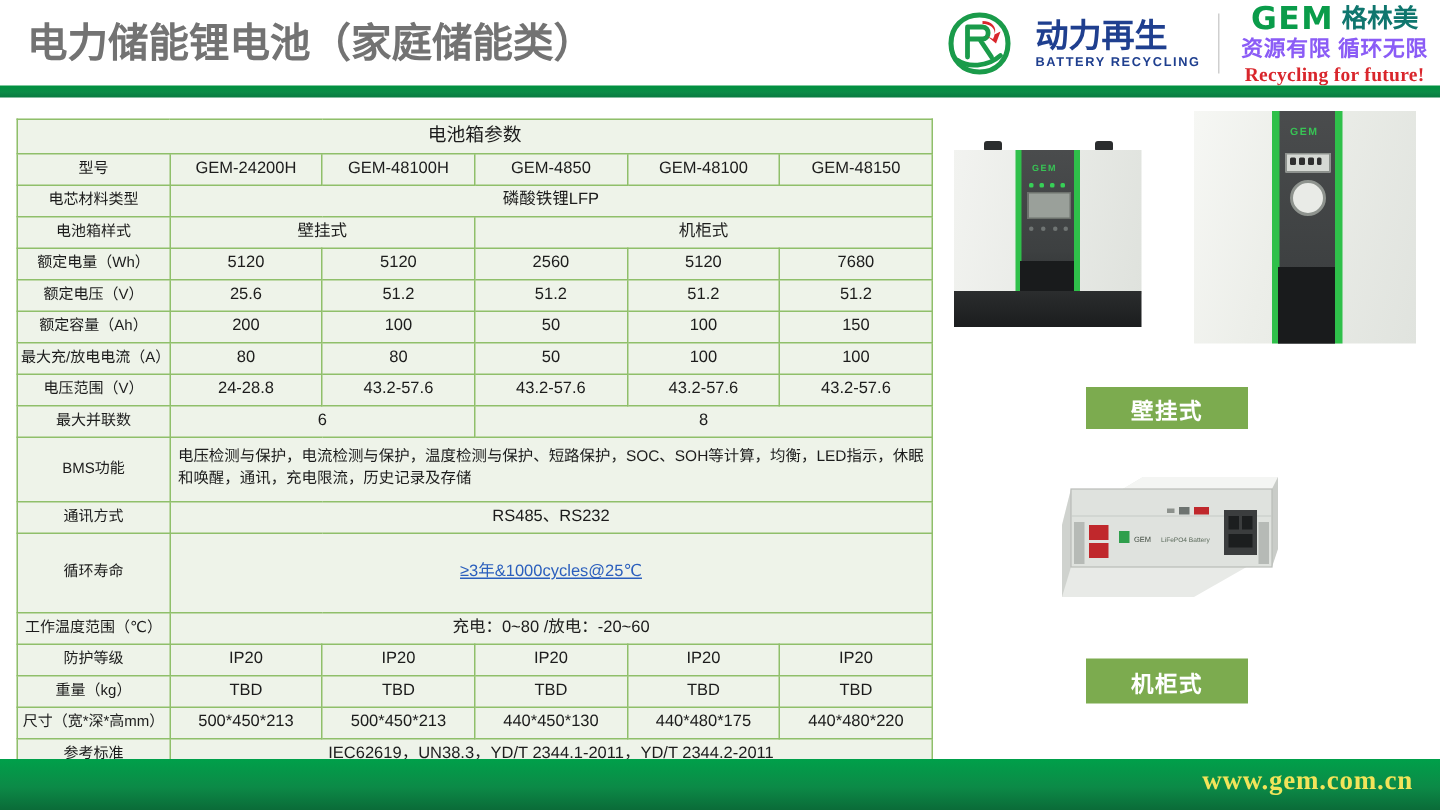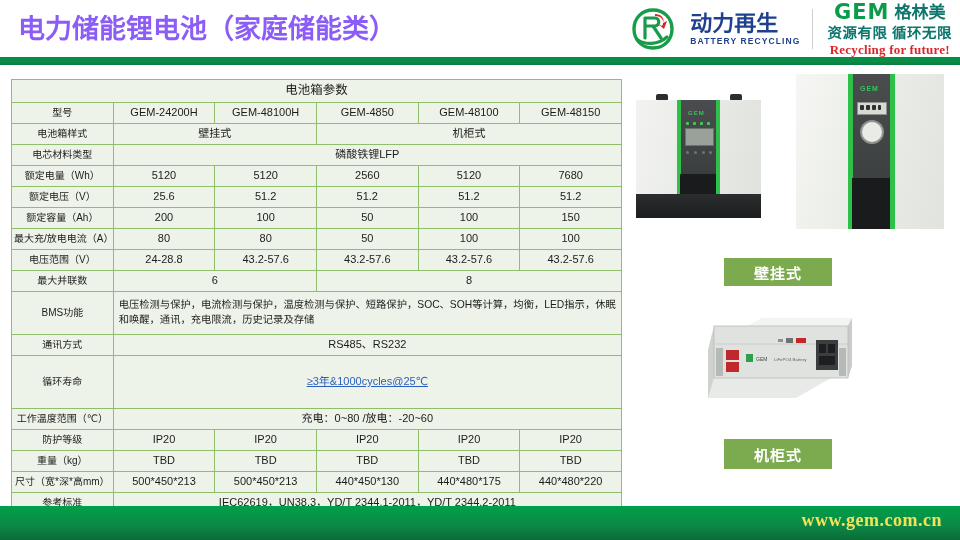--- a/index.html
+++ b/index.html
@@ -8,42 +8,42 @@
     width:960px;height:540px;overflow:hidden;position:relative;
     background:#ffffff;
     font-family:"Liberation Sans","DejaVu Sans",sans-serif;
     color:#1a1a1a;
   }
   
   #header{position:absolute;left:0;top:0;width:960px;height:58px;background:#ffffff;}
   #page-title{
     position:absolute;left:18px;top:10px;
     font-size:27px;line-height:38px;font-weight:700;
-    color:#8b5cf6;letter-spacing:0px;white-space:nowrap;
+    color:#737373;letter-spacing:0px;white-space:nowrap;
   }
   #title-rule{
     position:absolute;left:0;top:57px;width:960px;height:8px;
     background:linear-gradient(180deg,#00913f 0%,#0d8c48 55%,#0a7a40 100%);
   }
   
   #logo-zone{position:absolute;right:8px;top:3px;height:52px;display:flex;align-items:center;gap:12px;}
   .logo-block{display:flex;align-items:center;height:50px;}
   
   #logo-dlzs{display:flex;align-items:center;gap:15px;}
   #logo-dlzs .mark{width:44px;height:44px;position:relative;}
   #logo-dlzs .txtwrap{display:flex;flex-direction:column;justify-content:center;line-height:1;}
   #logo-dlzs .cn{font-size:22px;font-weight:700;color:#1f3f8f;letter-spacing:0px;}
   #logo-dlzs .en{font-size:8.5px;font-weight:700;color:#1f3f8f;letter-spacing:1.1px;margin-top:2px;}
   
   #logo-gem{display:flex;flex-direction:column;justify-content:center;line-height:1;padding-left:2px;}
   #logo-gem .row1{display:flex;align-items:center;gap:5px;}
   #logo-gem .gem{font-size:21px;font-weight:700;color:#0a9c4a;letter-spacing:1px;
      font-family:"DejaVu Sans",sans-serif;}
   #logo-gem .cn{font-size:17px;font-weight:700;color:#0f766e;letter-spacing:0px;}
-  #logo-gem .row2{font-size:14.5px;font-weight:700;color:#0f766e;letter-spacing:0.5px;margin-top:3px;}
+  #logo-gem .row2{font-size:14.5px;font-weight:700;color:#8b5cf6;letter-spacing:0.5px;margin-top:3px;}
   #logo-gem .row3{font-size:13px;font-weight:700;color:#d9262c;letter-spacing:0.2px;margin-top:2px;
      font-family:"Liberation Serif",serif;}
   .divider-v{width:1px;height:40px;background:#cfcfcf;}
   
   #spec-table{
     position:absolute;left:11px;top:79px;width:611px;
     border-collapse:collapse;table-layout:fixed;
     background:#eef3e9;
   }
   #spec-table td{
@@ -133,27 +133,27 @@
       </tr>
       <tr>
         <td class="label">型号</td>
         <td>GEM-24200H</td>
         <td>GEM-48100H</td>
         <td>GEM-4850</td>
         <td>GEM-48100</td>
         <td>GEM-48150</td>
       </tr>
       <tr>
+        <td class="label">电芯材料类型</td>
+        <td colspan="5">磷酸铁锂LFP</td>
+      </tr>
+      <tr>
         <td class="label">电池箱样式</td>
         <td colspan="2">壁挂式</td>
         <td colspan="3">机柜式</td>
-      </tr>
-      <tr>
-        <td class="label">电芯材料类型</td>
-        <td colspan="5">磷酸铁锂LFP</td>
       </tr>
       <tr>
         <td class="label">额定电量（Wh）</td>
         <td>5120</td>
         <td>5120</td>
         <td>2560</td>
         <td>5120</td>
         <td>7680</td>
       </tr>
       <tr>

